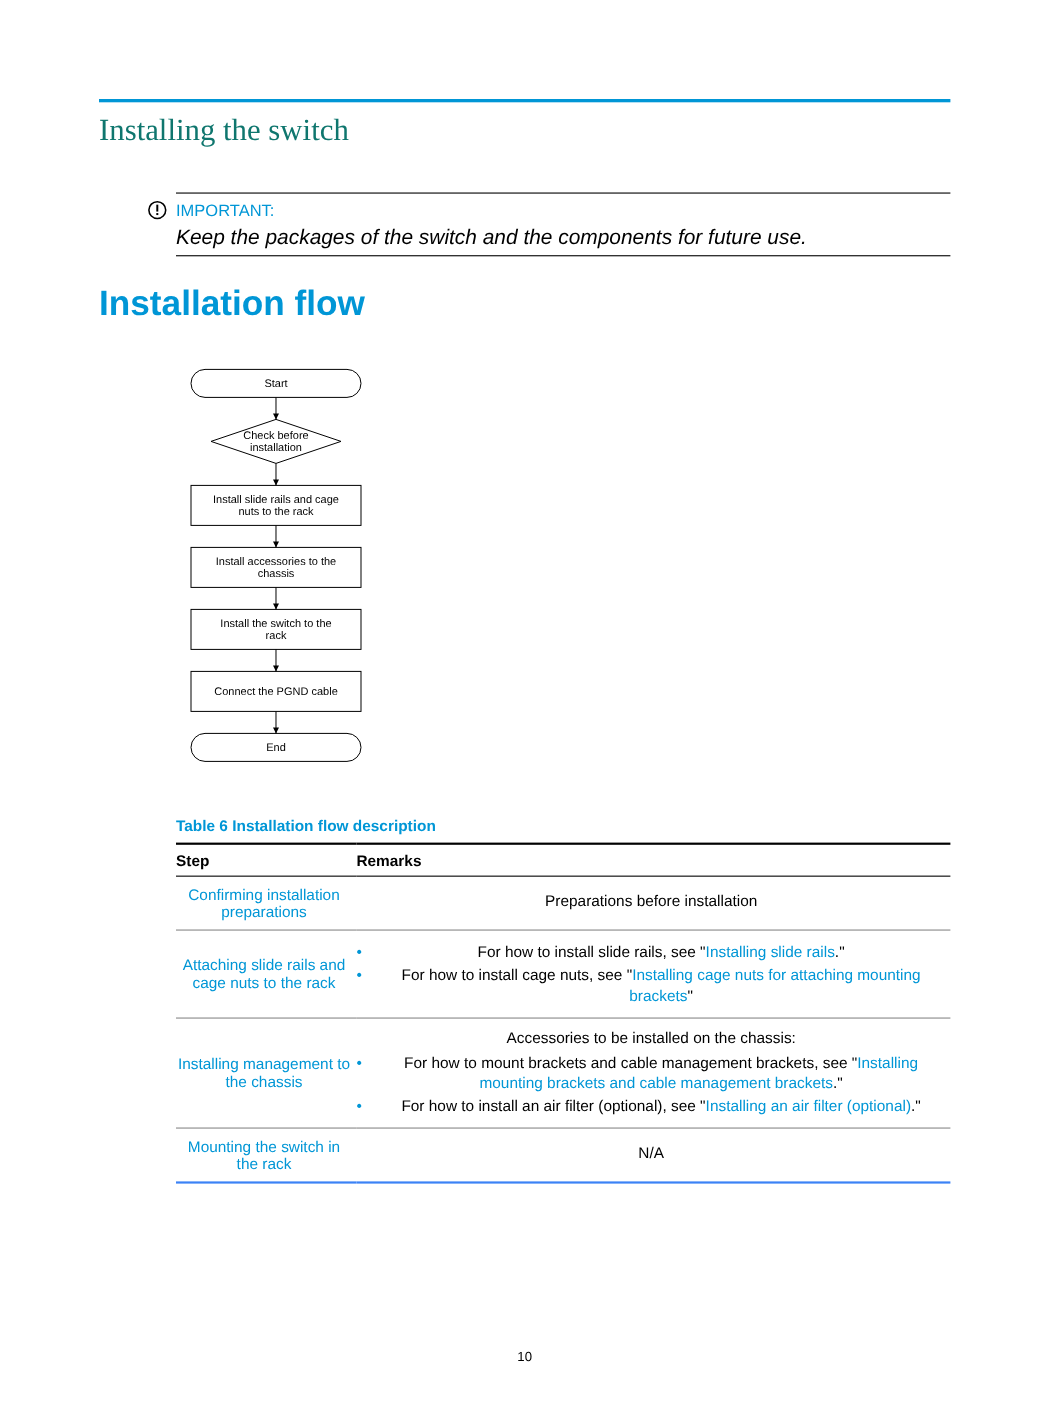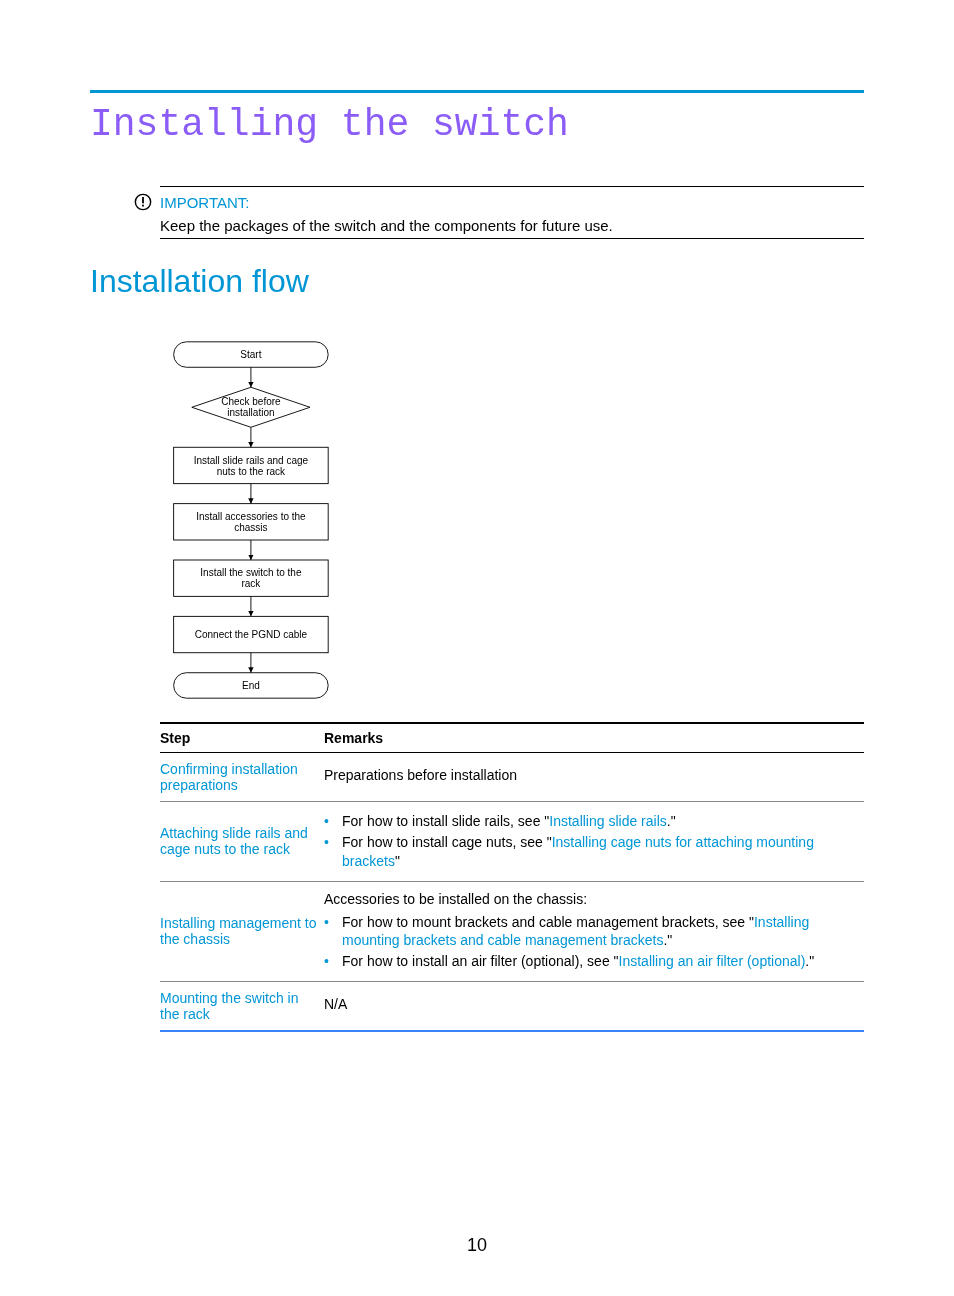--- a/index.html
+++ b/index.html
@@ -16,30 +16,30 @@
     height: 1296px;
     position: relative;
     box-sizing: border-box;
     padding: 90px 90px 0 90px;
   }
   .top-rule {
     border-top: 3px solid #0096d6;
     margin-bottom: 6px;
   }
   .h1 {
-    font-family: Liberation Mono, monospace;
+    font-family: Liberation Serif, serif;
     font-weight: 500;
-    color: #8b5cf6;
-    font-size: 38px;
+    color: #0f766e;
+    font-size: 28px;
     letter-spacing: 0px;
     margin: 10px 0 40px 0;
   }
   .h2 {
     font-family: Arial, Helvetica, sans-serif;
-    font-weight: 400;
+    font-weight: 700;
     color: #0096d6;
     font-size: 32px;
     margin: 24px 0 18px 0;
   }
   .indent {
     margin-left: 70px;
   }
   .important-block {
     margin-top: 20px;
   }
@@ -54,22 +54,23 @@
   }
   .important-icon {
     width: 18px; height: 18px; flex: 0 0 18px;
     margin-left: -26px;
   }
   .important-label {
     color: #0096d6;
     font-size: 15px;
   }
   .important-text {
-    font-size: 15px;
+    font-size: 19px;
     margin: 6px 0 4px 0;
+    font-style: italic;
   }
   .important-rule-bot {
     border-top: 1px solid #000;
   }
   .body-text {
     font-size: 15px;
     margin: 18px 0 0 0;
   }
   .figure-caption, .table-caption {
     color: #0096d6;
@@ -90,20 +91,21 @@
     text-align: left;
     font-weight: bold;
     padding: 6px 4px 6px 0;
     border-top: 2px solid #000;
     border-bottom: 1px solid #000;
   }
   .tbl td {
     vertical-align: middle;
     padding: 8px 4px 8px 0;
     border-bottom: 1px solid #888;
+    text-align: center;
   }
   .tbl tbody tr:last-child td {
     border-bottom: 2px solid #3b82f6;
   }
   .step-col { width: 160px; }
   a.link {
     color: #0096d6;
     text-decoration: none;
   }
   ul.bullets {
@@ -124,24 +126,24 @@
     left: 0;
     top: 0;
     font-size: 14px;
   }
   .remark-lead {
     margin: 0 0 4px 0;
     line-height: 1.35;
   }
   .page-number {
     position: absolute;
-    bottom: 40px;
+    bottom: 56px;
     left: 0; right: 0;
     text-align: center;
-    font-size: 18px;
+    font-size: 12px;
   }
 </style>
 </head>
 <body>
 
 <div class="page">
 
   <div class="top-rule"></div>
   <div class="h1">Installing the switch</div>
 
@@ -193,20 +195,21 @@
           <text x="100" y="388" text-anchor="middle" font-size="11" font-family="Arial">End</text>
           <line x1="100" y1="34" x2="100" y2="56" stroke="#000" stroke-width="1" marker-end="url(#arrow)"></line>
           <line x1="100" y1="100" x2="100" y2="122" stroke="#000" stroke-width="1" marker-end="url(#arrow)"></line>
           <line x1="100" y1="162" x2="100" y2="184" stroke="#000" stroke-width="1" marker-end="url(#arrow)"></line>
           <line x1="100" y1="224" x2="100" y2="246" stroke="#000" stroke-width="1" marker-end="url(#arrow)"></line>
           <line x1="100" y1="286" x2="100" y2="308" stroke="#000" stroke-width="1" marker-end="url(#arrow)"></line>
           <line x1="100" y1="348" x2="100" y2="370" stroke="#000" stroke-width="1" marker-end="url(#arrow)"></line>
         </svg>
     </div>
 
+    <div class="table-caption" style="margin-top:26px;">Table 6 Installation flow description</div>
 
     <table class="tbl">
       <thead>
         <tr>
           <th class="step-col">Step</th>
           <th>Remarks</th>
         </tr>
       </thead>
       <tbody id="tbody">
           <tr>

